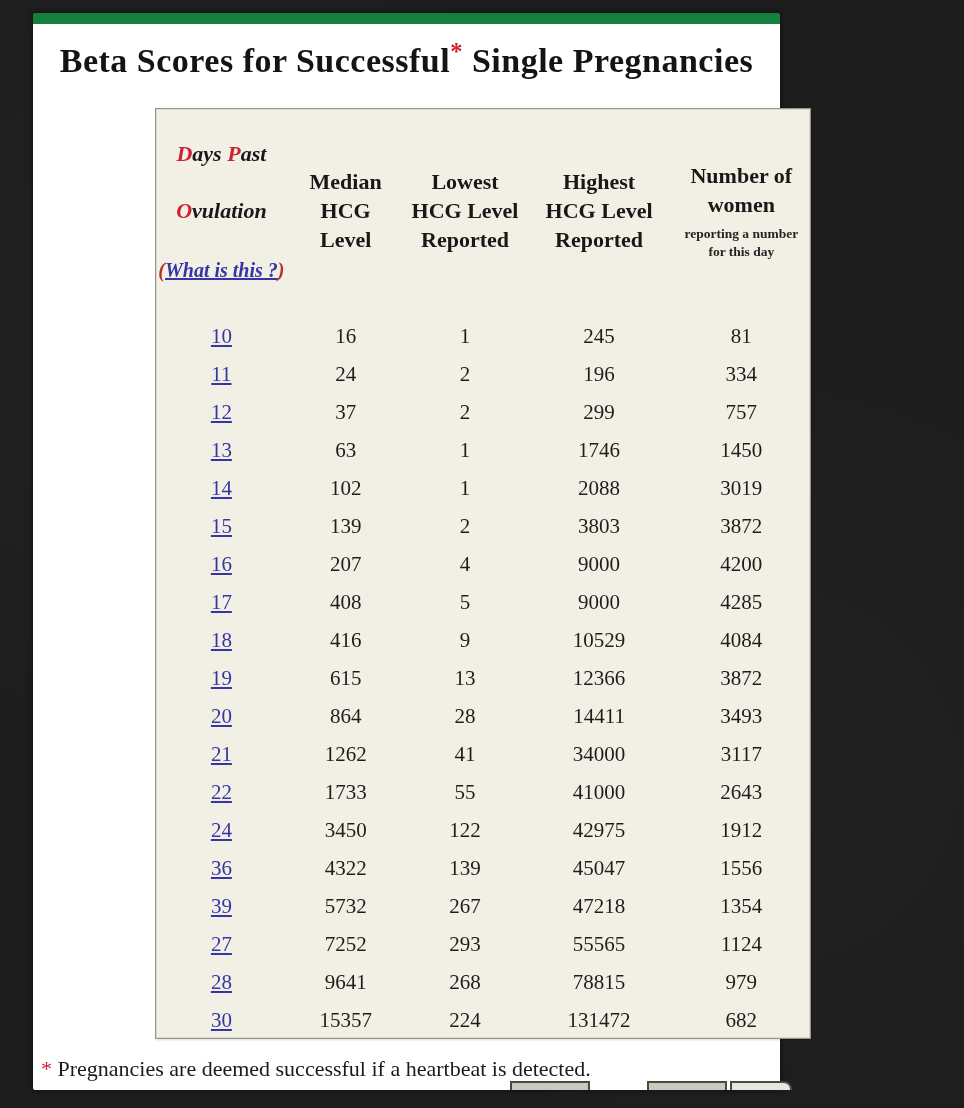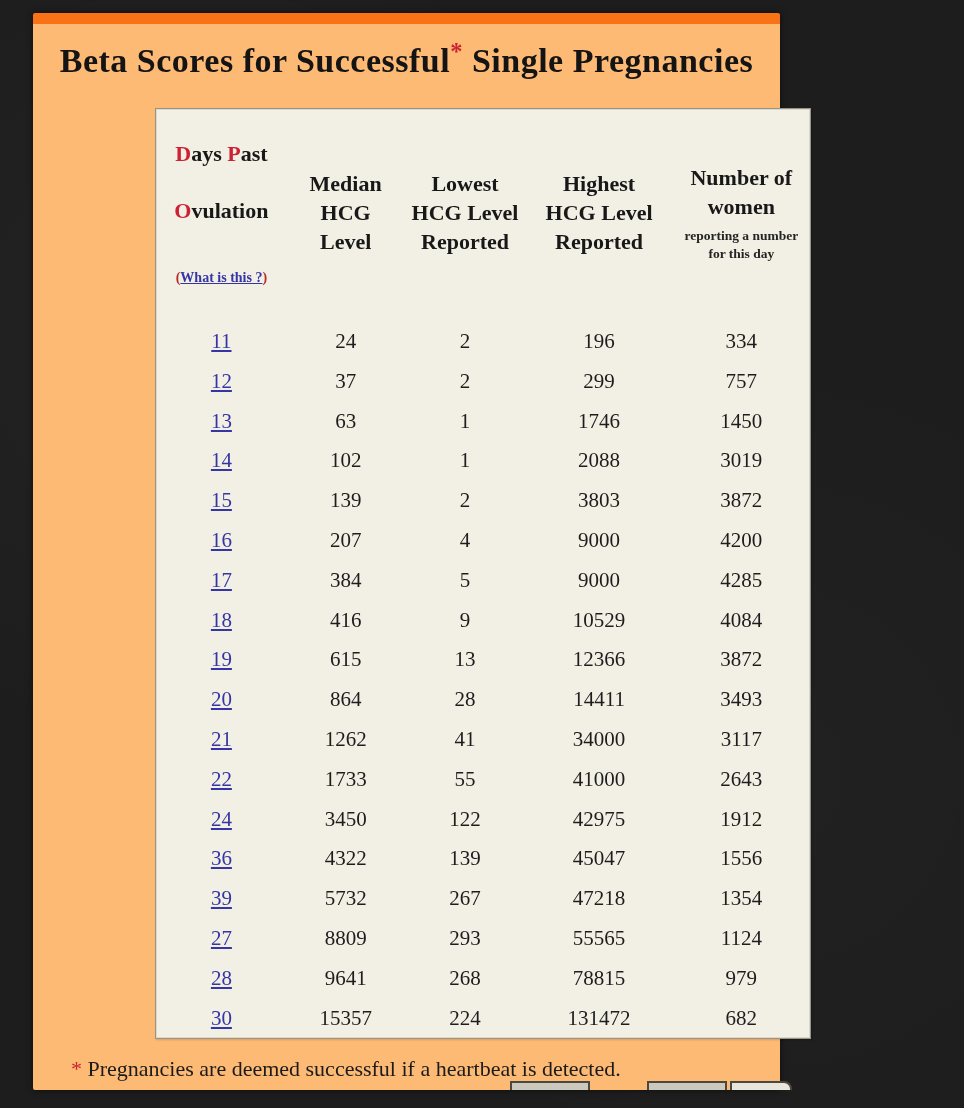--- a/index.html
+++ b/index.html
@@ -10,22 +10,22 @@
     overflow:hidden;
   }
   .frame-texture{
     position:absolute;inset:0;
     background:
       radial-gradient(circle at 20% 30%, rgba(255,255,255,0.03), transparent 40%),
       radial-gradient(circle at 80% 70%, rgba(255,255,255,0.02), transparent 40%);
   }
   .page{
     position:absolute;left:33px;top:13px;width:747px;height:1077px;
-    background:#fdba74;
-    border-top:11px solid #f97316;
+    background:#ffffff;
+    border-top:11px solid #15803d;
     box-sizing:border-box;
     border-radius:2px;
     box-shadow:0 0 6px rgba(0,0,0,0.6);
   }
   .page-title{
     position:absolute;top:14px;left:0;width:100%;
     text-align:center;
     font-size:34px;font-weight:bold;color:#141414;
     letter-spacing:0.5px;
     white-space:nowrap;
@@ -52,45 +52,45 @@
   table.beta col.c3{width:18.5%;}
   table.beta col.c4{width:22.5%;}
   table.beta col.c5{width:21%;}
   table.beta th{
     vertical-align:middle;text-align:center;
     font-weight:bold;font-size:22px;color:#181818;
     height:122px;padding:2px 0 6px 0;
     line-height:1.3;
     white-space:pre-line;
   }
-  th.dpo-header{text-align:left;padding-left:10px;font-size:23px;line-height:1.25;}
+  th.dpo-header{text-align:left;padding-left:10px;font-size:23px;line-height:1.25;font-style:italic;}
   .hdr-line{display:block;}
   .red{color:#cc2233;}
   .hdr-link-line{
-    display:block;font-size:14px;font-weight:bold;margin-top:15px;letter-spacing:0;
+    display:block;font-size:20px;font-weight:bold;margin-top:3px;letter-spacing:0;
   }
   .hdr-link-line .redlink{color:#b5302c;text-decoration:none;}
   .hdr-link-line .bluelink{
     color:#3535a5;text-decoration:underline;cursor:pointer;
   }
   th .sub{
     display:block;font-size:13.5px;line-height:1.3;font-weight:bold;
     margin-top:6px;white-space:pre-line;color:#242424;
   }
   table.beta td{
     text-align:center;vertical-align:middle;
     font-size:21px;color:#1d1d1d;
     height:38px;padding:0;
   }
   a.dpo-link{
     color:#3535a5;text-decoration:underline;cursor:pointer;
   }
   .footnote{
     position:absolute;left:8px;top:1032px;
-    font-size:22px;color:#1b1b1b;white-space:nowrap;margin-left:30px;
+    font-size:22px;color:#1b1b1b;white-space:nowrap;
   }
   .footnote .red{color:#cc2233;}
   .cutbtn{
     position:absolute;bottom:0;height:9px;
     background:#cbc8be;
     border:2px solid #4a483f;border-bottom:none;
     box-sizing:border-box;
   }
   .cutbtn.b1{left:477px;width:80px;}
   .cutbtn.b2{left:614px;width:80px;}
@@ -130,20 +130,27 @@
           <th>Highest
 HCG Level
 Reported</th>
           <th><span>Number of
 women</span><span class="sub">reporting a number
 for this day</span></th>
         </tr>
       </thead>
       <tbody>
           <tr>
+    <td><a class="dpo-link" href="#">10</a></td>
+    <td>16</td>
+    <td>1</td>
+    <td>245</td>
+    <td>81</td>
+  </tr>
+          <tr>
     <td><a class="dpo-link" href="#">11</a></td>
     <td>24</td>
     <td>2</td>
     <td>196</td>
     <td>334</td>
   </tr>
           <tr>
     <td><a class="dpo-link" href="#">12</a></td>
     <td>37</td>
     <td>2</td>
@@ -173,21 +180,21 @@
   </tr>
           <tr>
     <td><a class="dpo-link" href="#">16</a></td>
     <td>207</td>
     <td>4</td>
     <td>9000</td>
     <td>4200</td>
   </tr>
           <tr>
     <td><a class="dpo-link" href="#">17</a></td>
-    <td>384</td>
+    <td>408</td>
     <td>5</td>
     <td>9000</td>
     <td>4285</td>
   </tr>
           <tr>
     <td><a class="dpo-link" href="#">18</a></td>
     <td>416</td>
     <td>9</td>
     <td>10529</td>
     <td>4084</td>
@@ -236,21 +243,21 @@
   </tr>
           <tr>
     <td><a class="dpo-link" href="#">39</a></td>
     <td>5732</td>
     <td>267</td>
     <td>47218</td>
     <td>1354</td>
   </tr>
           <tr>
     <td><a class="dpo-link" href="#">27</a></td>
-    <td>8809</td>
+    <td>7252</td>
     <td>293</td>
     <td>55565</td>
     <td>1124</td>
   </tr>
           <tr>
     <td><a class="dpo-link" href="#">28</a></td>
     <td>9641</td>
     <td>268</td>
     <td>78815</td>
     <td>979</td>

